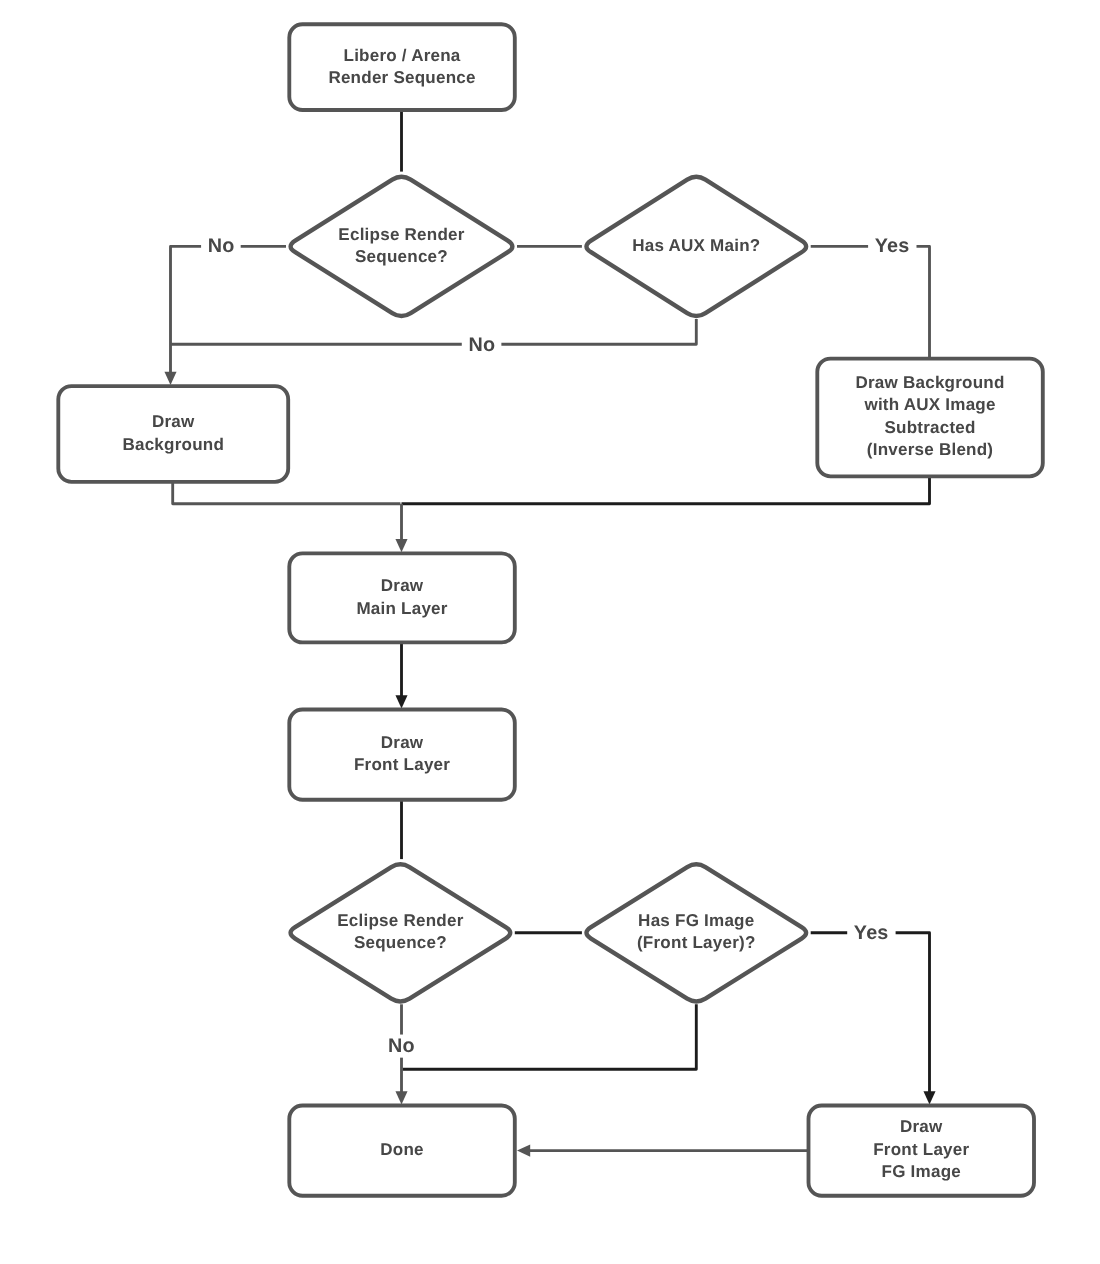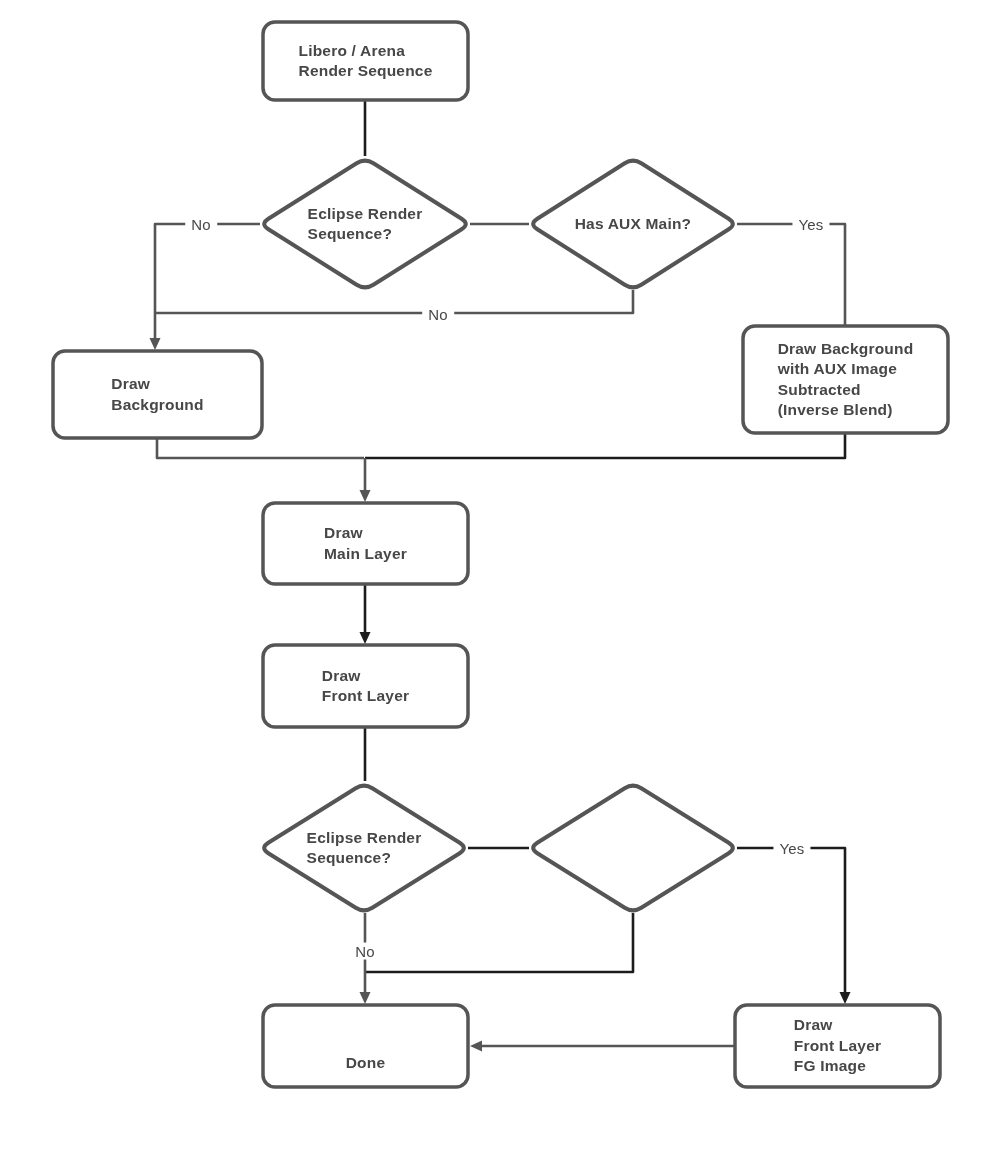--- a/index.html
+++ b/index.html
@@ -43,37 +43,37 @@
   .conn.dark { stroke: var(--color-connector-dark, #1c1c1c); }
   .ah { fill: var(--color-connector, #555555); stroke: none; }
   .ah.dark { fill: var(--color-connector-dark, #1c1c1c); }
 
   
   .node-label {
     position: absolute;
     display: flex;
     align-items: center;
     justify-content: center;
-    text-align: left;
+    text-align: center;
     white-space: pre-line;
     color: var(--color-text, #474747);
     font-size: 15.5px;
     line-height: 1.32;
     font-weight: 700;
     letter-spacing: 0.2px;
     pointer-events: none;
   }
   .edge-label {
     position: absolute;
     transform: translate(-50%, -50%);
     background: var(--color-background, #ffffff);
     padding: 0 6px;
     color: var(--color-text, #474747);
-    font-size: 15px;
-    font-weight: 400;
+    font-size: 18px;
+    font-weight: 700;
     letter-spacing: 0.2px;
     pointer-events: none;
   }
 </style>
 </head>
 <body>
 
 <div id="stage">
 
   <svg id="flow-svg" viewBox="0 0 1000 1149" xmlns="http://www.w3.org/2000/svg">
@@ -153,22 +153,24 @@
 
   <div class="node-label" style="left:263px; top:503px; width:205px; height:81px;">Draw
 Main Layer</div>
 
   <div class="node-label" style="left:263px; top:645px; width:205px; height:82px;">Draw
 Front Layer</div>
 
   <div class="node-label" style="left:260px; top:783px; width:208px; height:130px;">Eclipse Render
 Sequence?</div>
 
+  <div class="node-label" style="left:529px; top:783px; width:208px; height:130px;">Has FG Image
+(Front Layer)?</div>
 
-  <div class="node-label" style="left:263px; top:1005px; width:205px; height:82px;margin-top:17px;">Done</div>
+  <div class="node-label" style="left:263px; top:1005px; width:205px; height:82px;">Done</div>
 
   <div class="node-label" style="left:735px; top:1005px; width:205px; height:82px;">Draw
 Front Layer
 FG Image</div>
 
   <div class="edge-label" style="left:201px; top:224px;">No</div>
 
   <div class="edge-label" style="left:811px; top:224px;">Yes</div>
 
   <div class="edge-label" style="left:438px; top:314px;">No</div>

